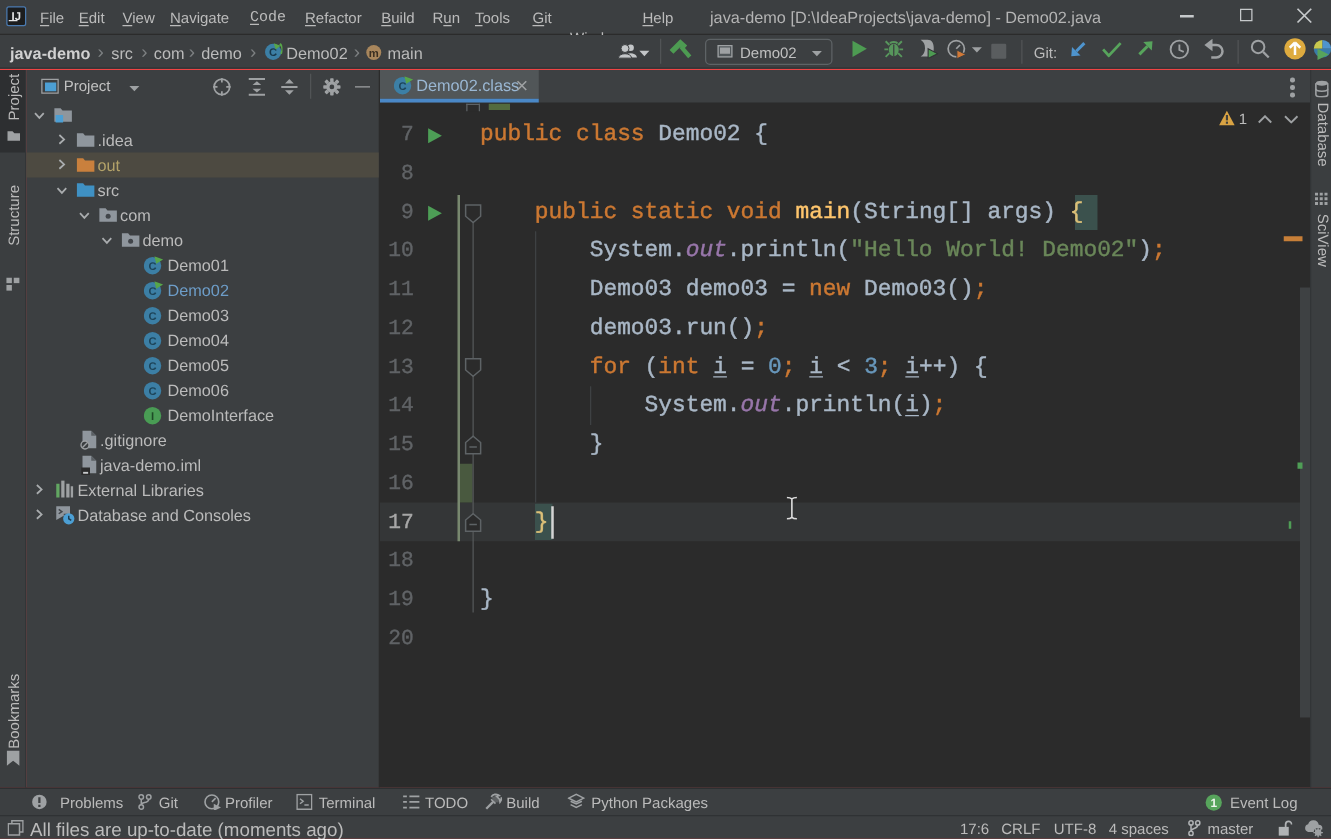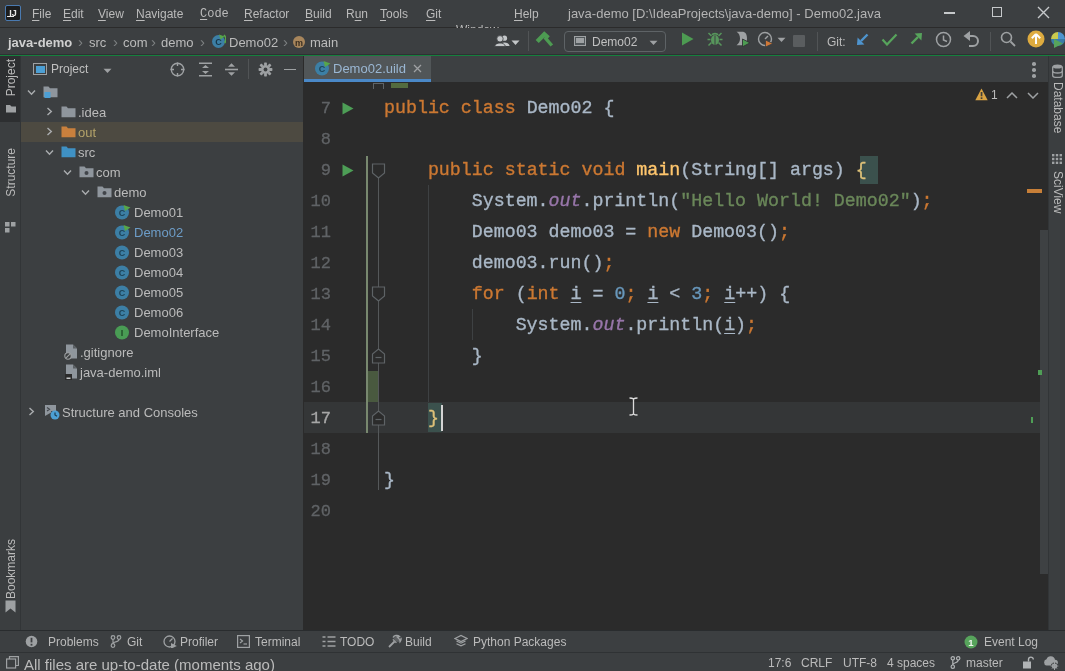--- a/index.html
+++ b/index.html
@@ -1,18 +1,18 @@
 <!DOCTYPE html>
 <html><head>
 <meta charset="utf-8">
 <style>
   * { margin:0; padding:0; box-sizing:border-box; }
   html,body { width:1065px; height:671px; overflow:hidden; background:#2b2b2b;
     font-family:"Liberation Sans", sans-serif; }
-  #app { position:absolute; left:0; top:0; width:1065px; height:671px; background:#15803d; }
+  #app { position:absolute; left:0; top:0; width:1065px; height:671px; background:#ef4444; }
   .abs { position:absolute; }
   .txt { color:#bbbbbb; font-size:12px; white-space:nowrap; }
   
   #titlebar { left:0; top:0; width:1065px; height:28px; background:#3c3f41; border-bottom:1px solid #2b2b2b; }
   .menu { position:absolute; top:7px; font-size:12px; color:#bbbbbb; }
   .menu u { text-decoration-thickness:1px; text-underline-offset:2px; }
   #wintitle { position:absolute; left:568px; top:6px; font-size:13px; color:#b4b4b4; }
   
   #navbar { left:0; top:28px; width:1065px; height:27px; background:#3c3f41; border-bottom:1px solid #2e3133; }
   .crumb { position:absolute; top:7px; font-size:13px; color:#bbbbbb; }
@@ -356,31 +356,43 @@
     </div>
     <div class="trow" style="top:286px;">
       <svg class="abs" style="left:43px;top:2px;" width="15" height="16" viewBox="0 0 15 16">
           <path d="M2 0.5 h7 l4 4 v10 h-11 z" fill="#8f969d"></path>
           <path d="M9 0.5 l4 4 h-4 z" fill="#5a5f63"></path>
           <circle cx="4" cy="12" r="3.2" fill="#3c3f41" stroke="#9ea1a3" stroke-width="1.1"></circle>
           <path d="M1.8 14.2 L6.2 9.8" stroke="#9ea1a3" stroke-width="1.1"></path>
         </svg>
       <div class="tlabel" style="left:59px;">.gitignore</div>
     </div>
+    <div class="trow" style="top:326px;">
+      <svg class="abs" style="left:6px;top:5px;" width="9" height="9" viewBox="0 0 9 9">
+          <path d="M2.5 1 l3.8 3.5 L2.5 8" stroke="#a9acae" stroke-width="1.4" fill="none"></path>
+        </svg>
+      <svg class="abs" style="left:23px;top:2px;" width="15" height="15" viewBox="0 0 15 15">
+          <rect x="1" y="3" width="2.6" height="11" fill="#62a762"></rect>
+          <rect x="5" y="0.5" width="2.6" height="13.5" fill="#9ea1a3"></rect>
+          <rect x="9" y="3" width="2.6" height="11" fill="#9ea1a3"></rect>
+          <rect x="12.6" y="5" width="1.9" height="9" fill="#9ea1a3"></rect>
+        </svg>
+      <div class="tlabel" style="left:41px;">External Libraries</div>
+    </div>
     <div class="trow" style="top:346px;">
       <svg class="abs" style="left:6px;top:5px;" width="9" height="9" viewBox="0 0 9 9">
           <path d="M2.5 1 l3.8 3.5 L2.5 8" stroke="#a9acae" stroke-width="1.4" fill="none"></path>
         </svg>
       <svg class="abs" style="left:23px;top:2px;" width="16" height="16" viewBox="0 0 16 16">
           <path d="M1 1 h11 v7 h-4 l-7 4 z" fill="#8f969d"></path>
           <path d="M3 3.5 l2.5 1.8 L3 7 M7 7.5 h3" stroke="#41454a" stroke-width="1.2" fill="none"></path>
           <circle cx="11" cy="11" r="4.5" fill="#4c9fd4"></circle>
           <path d="M11 8.5 V11 L13 12.3" stroke="#1c3d52" stroke-width="1.2" fill="none"></path>
         </svg>
-      <div class="tlabel" style="left:41px;">Structure and Consoles</div>
+      <div class="tlabel" style="left:41px;">Database and Consoles</div>
     </div>
   </div>
 
   <div id="editor" class="abs">
 
     <div class="abs" style="left:0;top:346px;width:736px;height:31px;background:#343637;"></div>
 
     <div class="abs" style="left:69px;top:27px;width:11px;height:6px;border:1px solid #5e6366;border-bottom:none;background:#2b2b2b;"></div>
     <div class="abs" style="left:87px;top:27px;width:17px;height:5px;background:#536b3f;"></div>
 
@@ -472,21 +484,21 @@
     </svg>
 
     <div id="tabbar">
       <div id="tab1"></div>
       <div id="tabline"></div>
       <svg class="abs" style="left:11px;top:5px;" width="16" height="15" viewBox="0 0 16 15">
           <circle cx="7" cy="7.5" r="7" fill="#3c7fa5"></circle>
           <text x="7" y="11" font-size="9" font-weight="bold" fill="#1d4459" text-anchor="middle" font-family="Liberation Sans">C</text>
           <path d="M8.5 0 L15.5 2.5 L10 6 Z" fill="#57a64a"></path>
         </svg>
-      <div class="abs" style="left:29px;top:5px;font-size:13px;color:#9ab7d3;">Demo02.uild</div>
+      <div class="abs" style="left:29px;top:5px;font-size:13px;color:#9ab7d3;">Demo02.class</div>
       <svg class="abs" style="left:109px;top:8px;" width="9" height="9" viewBox="0 0 9 9">
           <path d="M1 1 L8 8 M8 1 L1 8" stroke="#9ea1a3" stroke-width="1.3"></path>
         </svg>
       <div class="abs" style="left:728px;top:6px;width:3.5px;height:3.5px;background:#9ea1a3;border-radius:50%;box-shadow:0 6px 0 #9ea1a3, 0 12px 0 #9ea1a3;"></div>
     </div>
   </div>
 
   <div id="rstripe" class="abs">
     <svg class="abs" style="left:3px;top:8px;" width="11" height="14" viewBox="0 0 11 14">
       <ellipse cx="5.5" cy="2.5" rx="4.8" ry="2" fill="#9ea1a3"></ellipse>

